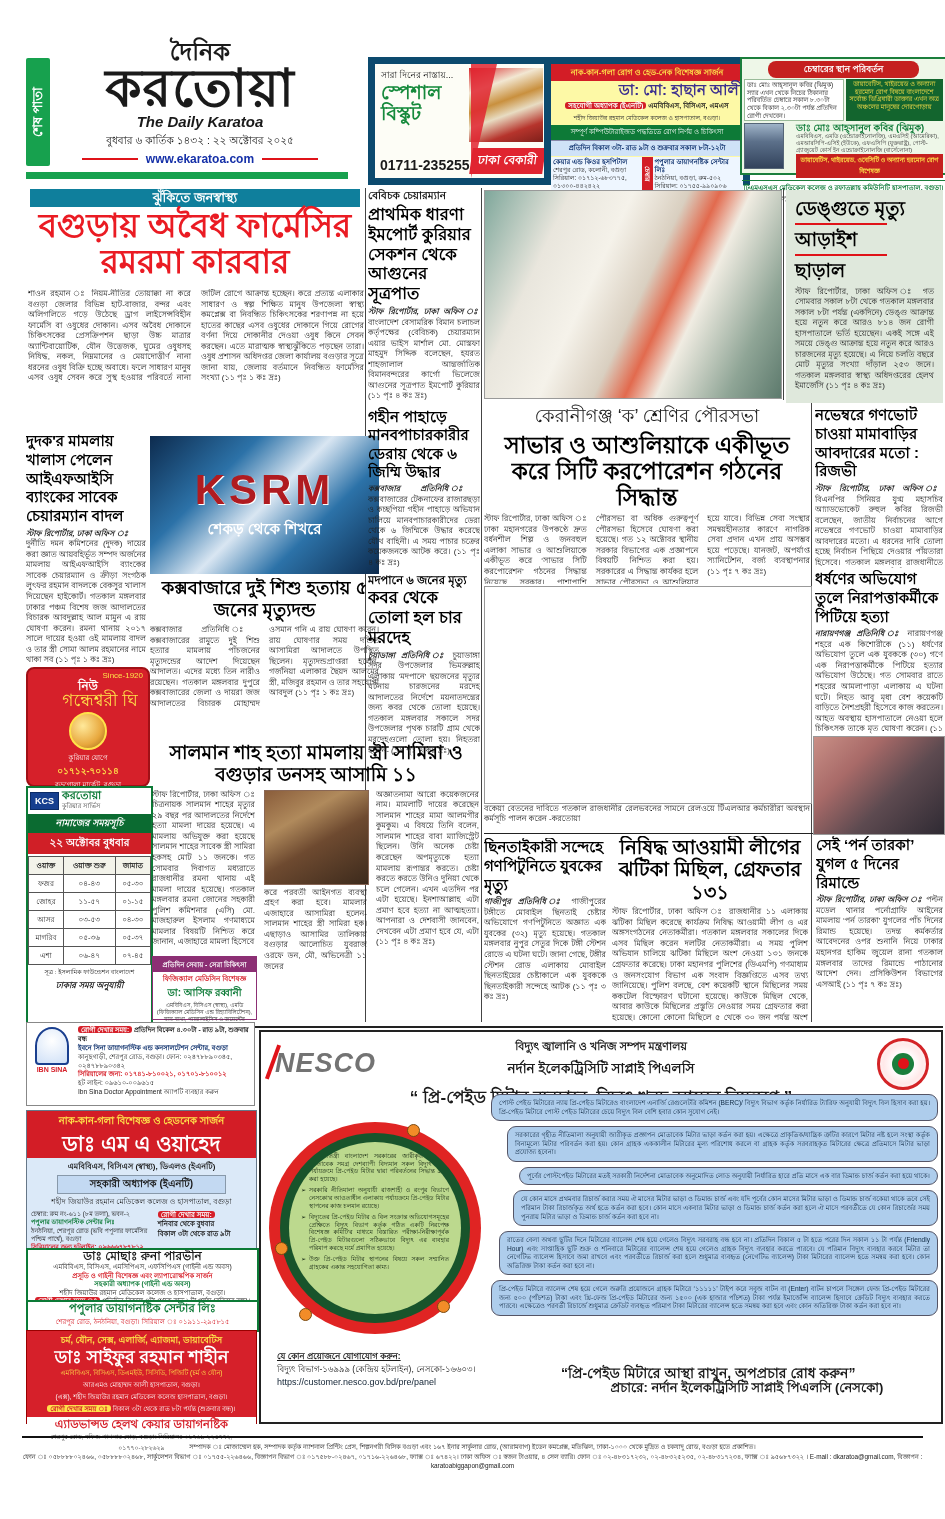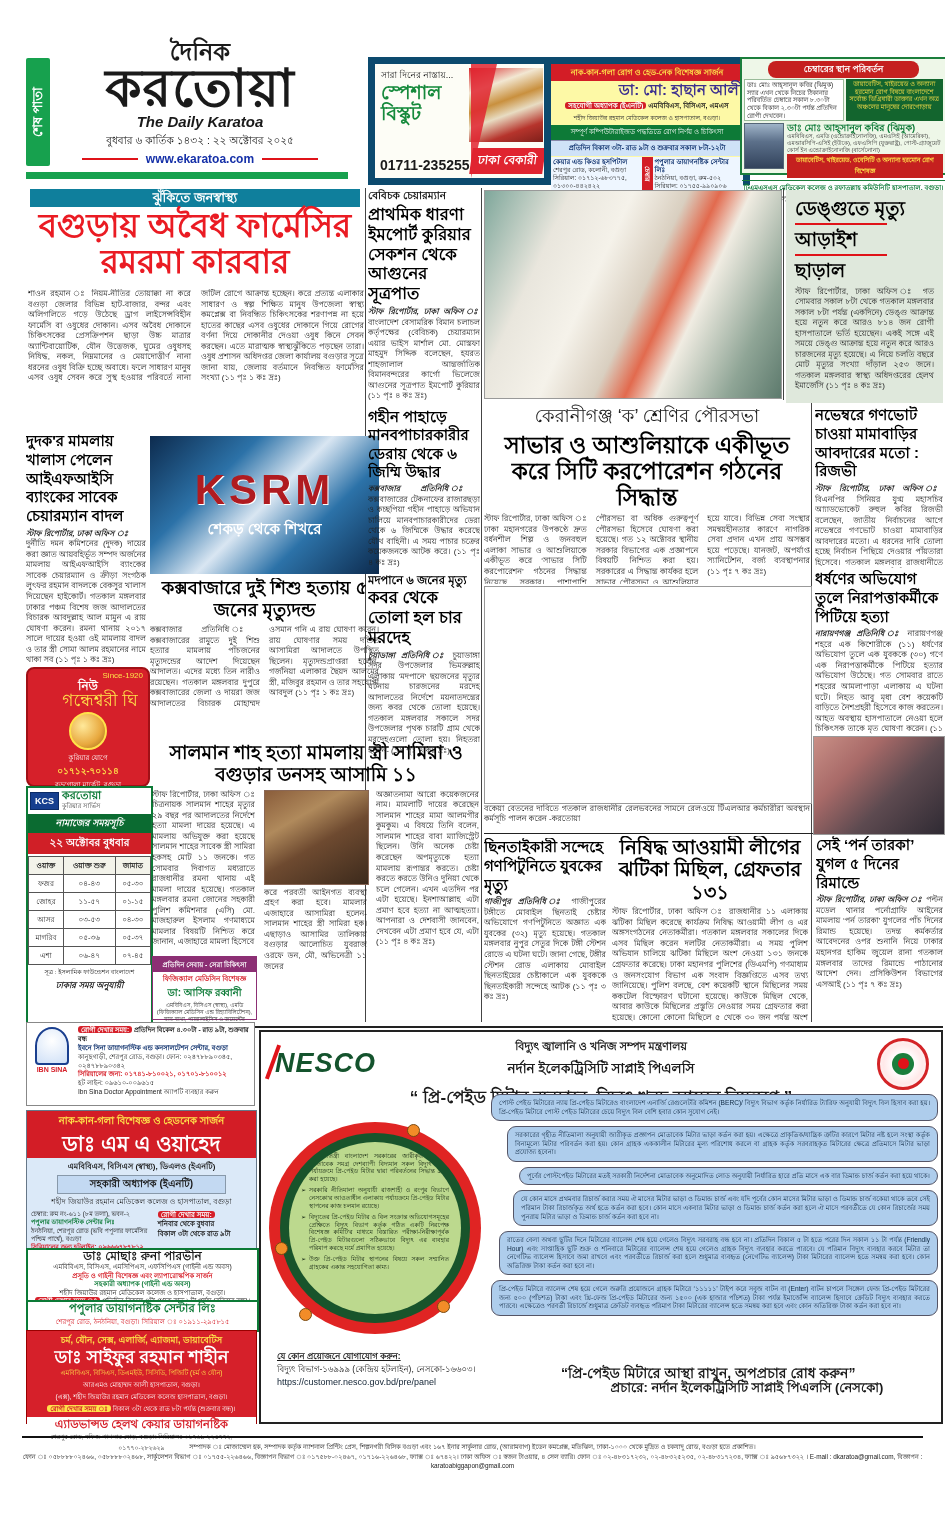--- a/index.html
+++ b/index.html
@@ -49,21 +49,21 @@
   .ha-cell{flex:1;padding:1px 2px;font-size:6.3px;line-height:1.25;background:#eef6ff;}
   .ha-cell .nm{font-weight:bold;color:#0b2e6b;font-size:6.8px;}
   .ha-tab{width:11px;background:#d31d26;color:#fff;font-size:6.5px;font-weight:bold;
      writing-mode:vertical-rl;text-align:center;}
   #ad-kabir{left:740px;top:57px;width:203px;height:114px;background:#eef7e8;border:2px solid #1b7e3c;font-size:6.4px;}
   .kb-band{background:#c5201f;color:#fff;font-weight:bold;font-size:9px;text-align:center;
      border-radius:8px;margin:2px 26px 1px;padding:1px 0;}
   .kb-top{display:flex;gap:2px;padding:0 2px;}
   .kb-note-l{flex:1;background:#fff;border:1px solid #9b9;padding:1px 2px;line-height:1.2;}
   .kb-note-r{flex:1;background:#13652e;color:#ffe24a;padding:1px 2px;line-height:1.2;text-align:center;}
-  .kb-mid{display:flex;gap:3px;padding:2px;}
+  .kb-mid{display:flex;gap:12px;padding:2px;}
   .kb-photo{width:38px;height:44px;background:linear-gradient(180deg,#9fb4c8 0%,#5c708a 40%,#32435c 100%);border:1px solid #567;}
   .kb-name{color:#0d7a37;font-weight:bold;font-size:9.5px;line-height:1.05;}
   .kb-degs{font-size:5.8px;color:#333;line-height:1.2;}
   .kb-spec{background:#c5201f;color:#ffe24a;font-size:6.2px;text-align:center;font-weight:bold;padding:1px;}
   .kb-hosp{color:#0d7a37;font-weight:bold;font-size:6.8px;text-align:center;border-top:1px solid #1b7e3c;padding-top:1px;}
   .kb-addr{font-size:5.6px;text-align:center;color:#444;}
   
   #kicker-band{left:30px;top:189px;width:330px;height:18px;background:#0f7f9c;color:#fff;
      display:flex;align-items:center;justify-content:center;font-size:13px;font-weight:bold;}
   #main-headline{left:28px;top:208px;width:334px;height:76px;color:#ea1b23;font-size:33px;
@@ -171,21 +171,21 @@
   .pb-addr{color:#d6202a;font-size:6.8px;}
   #saifur{left:26px;top:1330px;width:229px;height:92px;background:#d6202a;border:1px solid #900;text-align:center;color:#fff;font-size:6.6px;}
   .sf-band{color:#ffe24a;font-weight:bold;font-size:9px;padding:2px 0 0;}
   .sf-name{font-size:17.5px;font-weight:bold;line-height:1.1;}
   .sf-degs{color:#ffe24a;font-size:6.6px;}
   .sf-adv{background:#fff;color:#d6202a;font-weight:bold;font-size:11.5px;margin-top:2px;line-height:1.25;}
   .sf-advaddr{background:#fff;color:#333;font-size:6.2px;padding-bottom:2px;}
   
   #nesco{left:259px;top:1030px;width:684px;height:394px;border:2px solid #222;background:#fff;box-sizing:border-box;}
   .nesco-logo{position:absolute;left:14px;top:16px;font-size:27px;font-weight:bold;font-style:italic;
-     color:#14532d;letter-spacing:1px;text-align:right;}
+     color:#737373;letter-spacing:1px;text-align:right;}
   .nslash{position:absolute;left:-4px;top:-4px;width:4px;height:36px;background:#e01319;transform:rotate(20deg);}
   .n-min1{position:absolute;left:0;top:6px;width:100%;text-align:center;font-size:11px;font-weight:bold;}
   .n-min2{position:absolute;left:0;top:26px;width:100%;text-align:center;font-size:13.5px;font-weight:bold;}
   .n-slogan{position:absolute;left:0;top:52px;width:100%;text-align:center;font-size:17px;font-weight:bold;}
   .gov-seal{position:absolute;right:12px;top:6px;width:46px;height:46px;border-radius:50%;
      border:3px solid #d42427;background:radial-gradient(circle,#fff 30%,#ffe9e9 60%,#fff);display:flex;align-items:center;justify-content:center;}
   .gov-core{width:22px;height:22px;border-radius:50%;background:#1b7e3c;position:relative;}
   .gov-dot{position:absolute;left:6px;top:5px;width:11px;height:11px;border-radius:50%;background:#e01319;}
   .n-circle{position:absolute;left:8px;top:90px;width:212px;height:212px;border-radius:50%;
      background:#e02423;display:flex;align-items:center;justify-content:center;}

